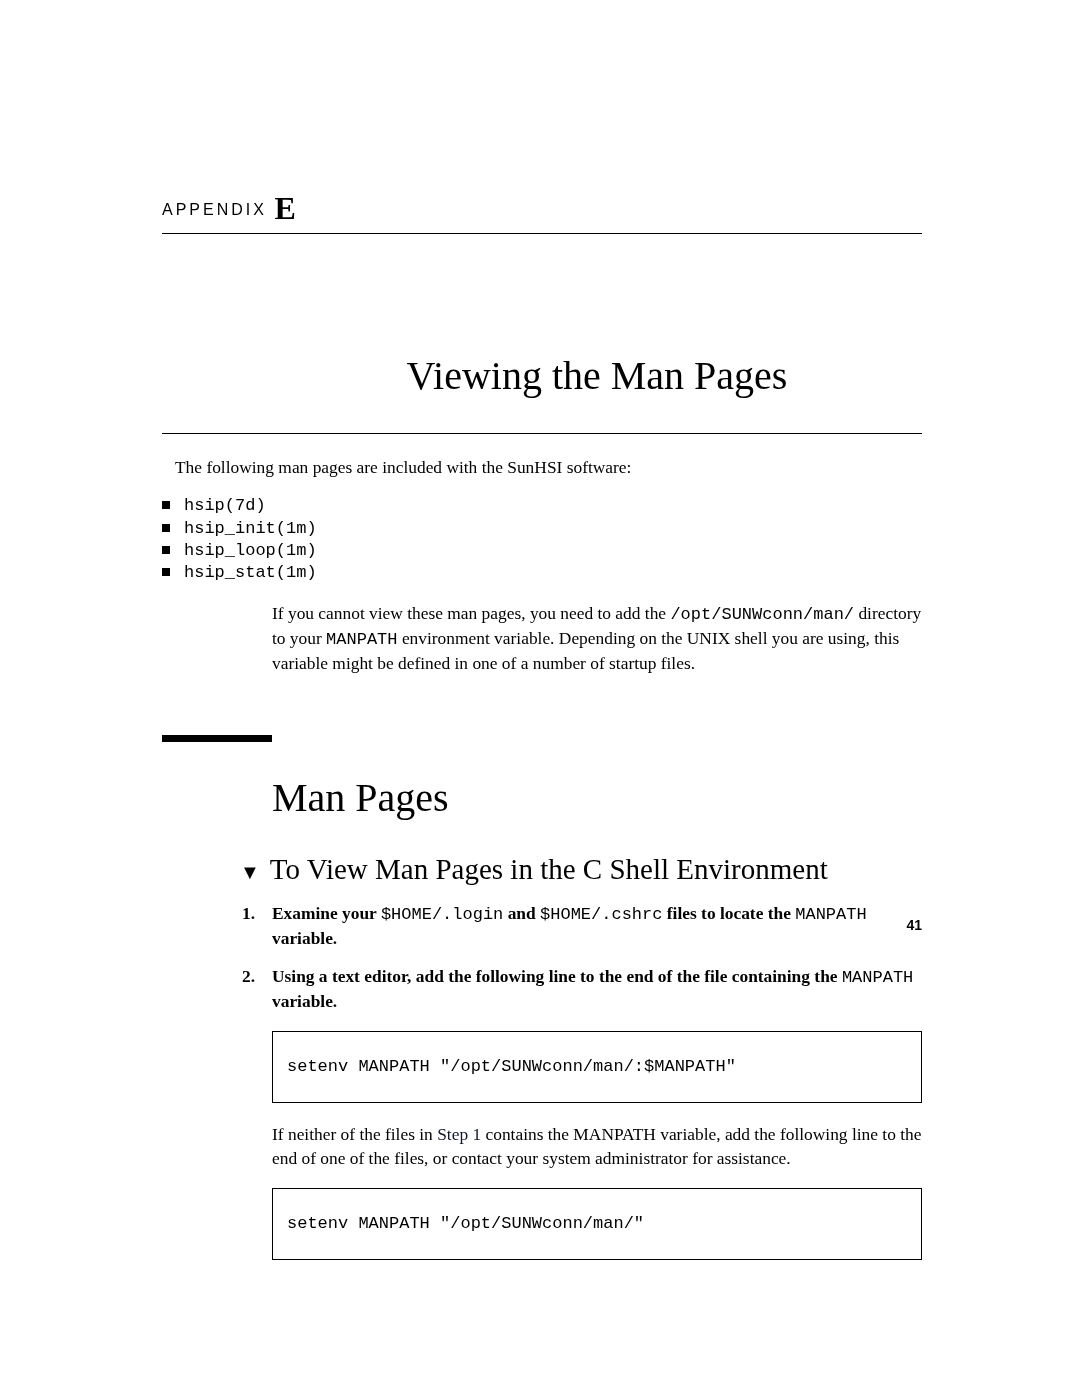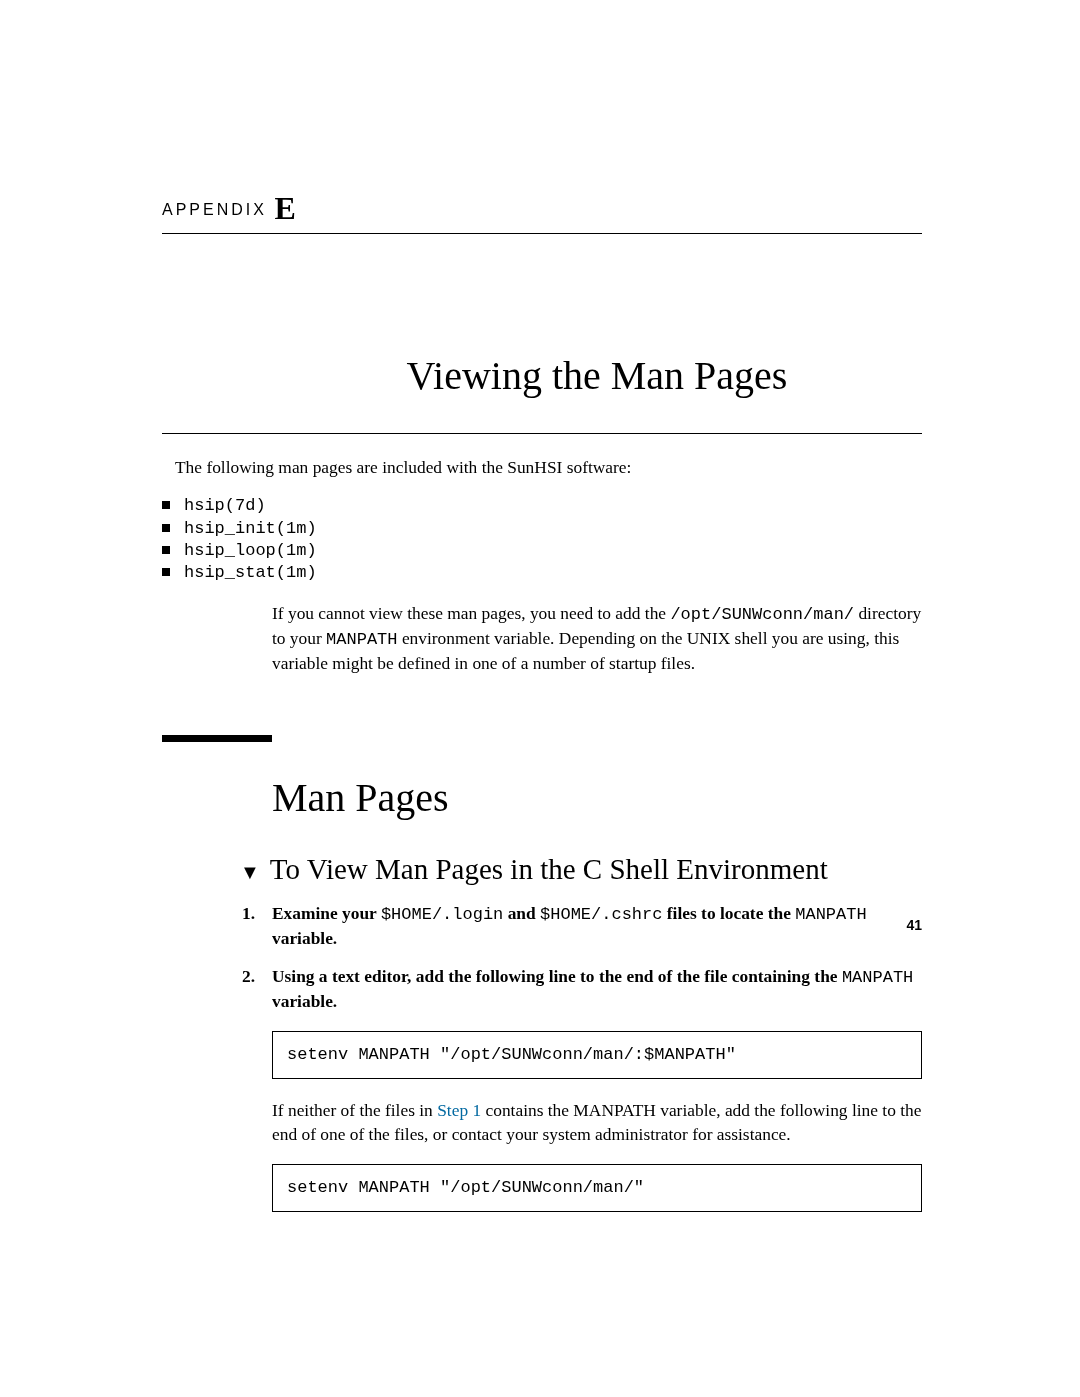--- a/index.html
+++ b/index.html
@@ -127,30 +127,30 @@
     left: 0;
     top: 0;
     font-weight: bold;
   }
   .steps .mono {
     font-weight: normal;
   }
   .codebox {
     margin: 18px 0 0 110px;
     border: 1px solid #000;
-    padding: 12px 14px;
+    padding: 24px 14px;
     font-family: "Courier New", Courier, monospace;
     font-size: 17px;
     line-height: 1.3;
   }
   .after-code {
     margin-top: 20px;
   }
   .link {
-    color: #0369a1;
+    color: #0f172a;
   }
   .page-number {
     position: absolute;
     bottom: 78px;
     right: 158px;
     font-family: Arial, Helvetica, sans-serif;
     font-size: 14px;
     font-weight: bold;
   }
 </style>

